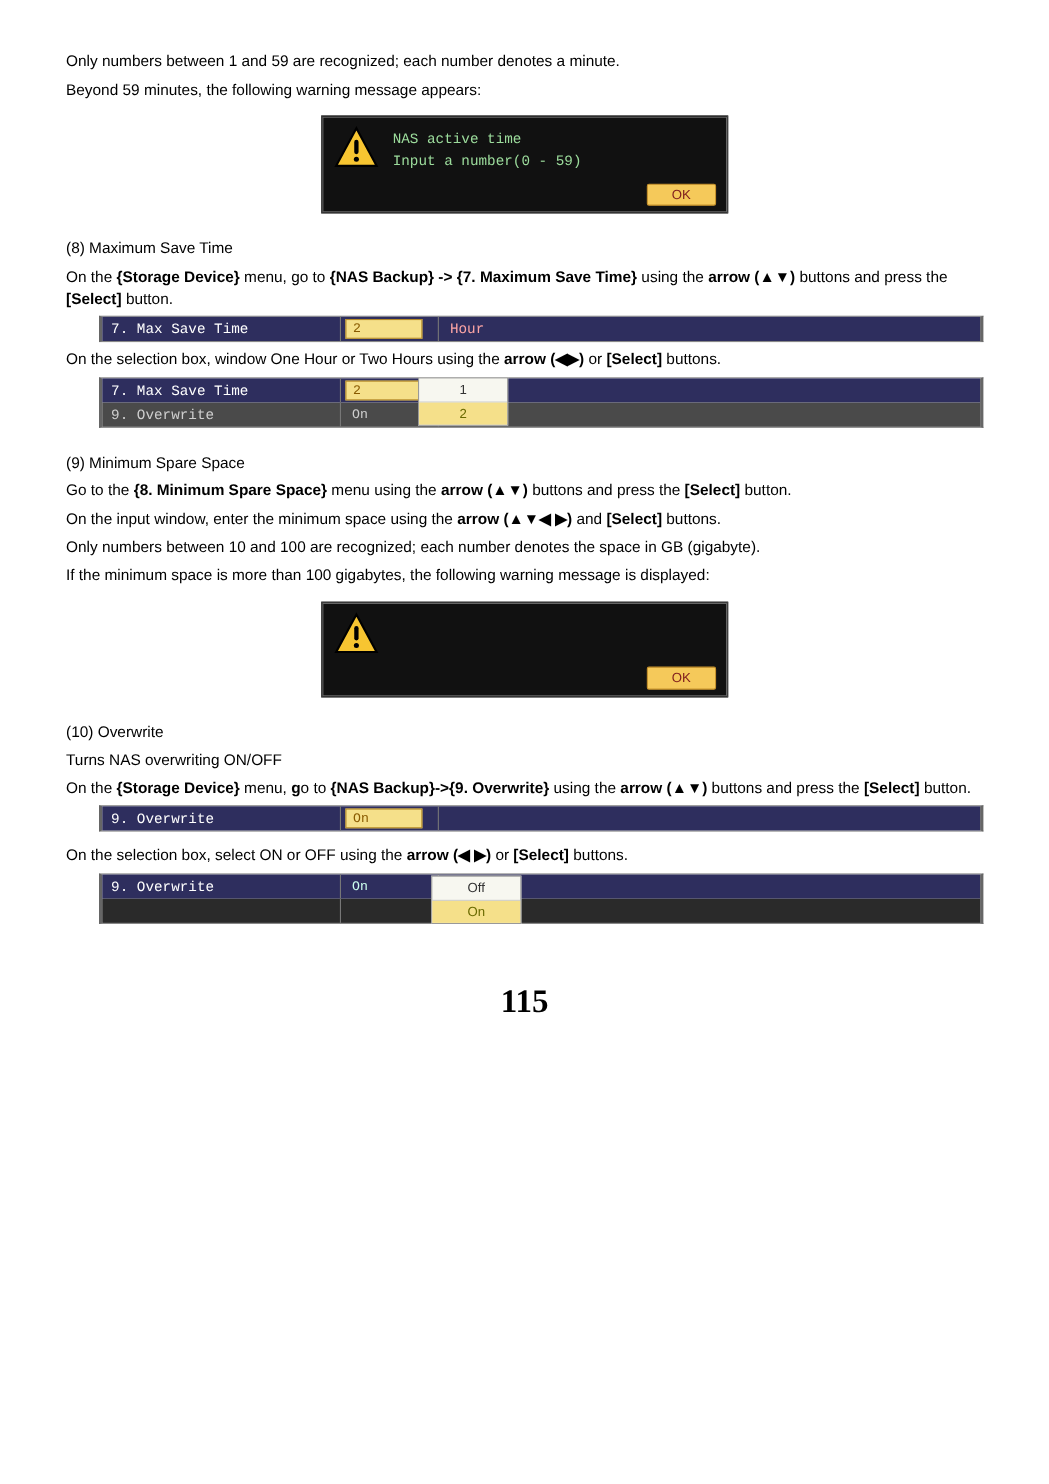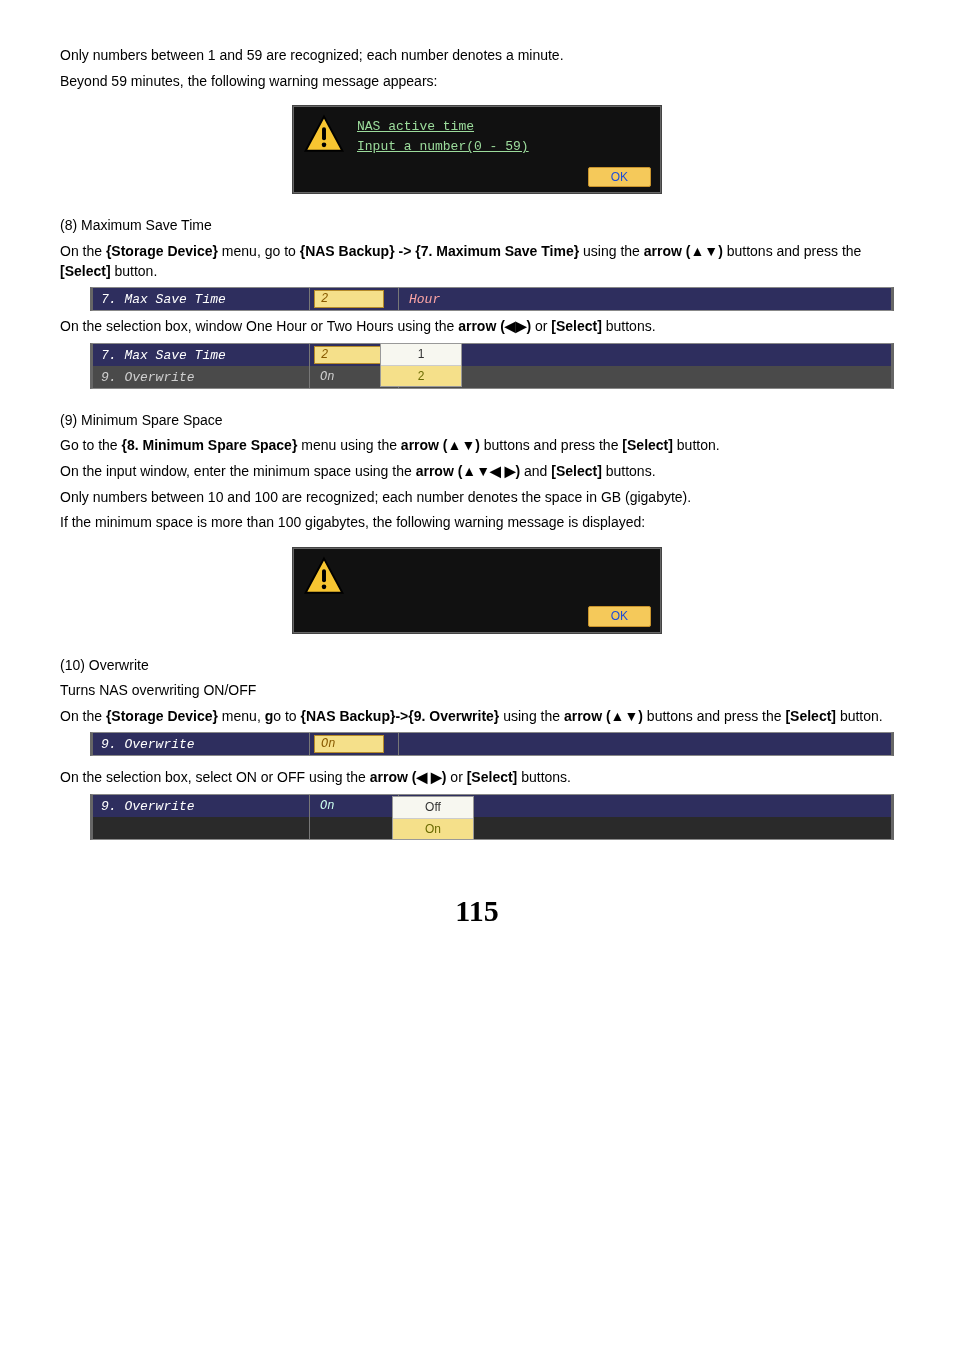--- a/index.html
+++ b/index.html
@@ -25,46 +25,44 @@
     font-family: "Courier New", monospace;
     font-size: 13px;
     padding: 8px 10px 6px 10px;
     position: relative;
     box-shadow: 0 0 0 1px #666 inset;
   }
   .dialog-body {
     display: flex;
     align-items: flex-start;
     gap: 12px;
-    text-decoration: underline;
   }
   .warn-icon {
     width: 42px; height: 42px;
     flex: 0 0 42px;
   }
   .dialog-lines { padding-top: 2px; }
   .dialog-lines div { margin: 2px 0; }
   .ok-row { text-align: right; margin-top: 8px; }
   .ok-btn {
     display: inline-block;
     background: #f5c95a;
     border: 1px solid #c8932c;
-    color: #1d4ed8;
+    color: #7f1d1d;
     font-family: Arial, sans-serif;
     font-size: 12px;
     padding: 1px 22px;
     border-radius: 2px;
   }
 
   .menu-block {
     margin: 6px 0 6px 30px;
     border: 1px solid #888;
     border-left: 3px solid #666;
     border-right: 3px solid #666;
-    font-style: italic;
   }
   .menu-row {
     display: flex;
     align-items: stretch;
     background: #4a4a4a;
     color: #cfcfcf;
     font-family: "Courier New", monospace;
     font-size: 13px;
     height: 22px;
     position: relative;

